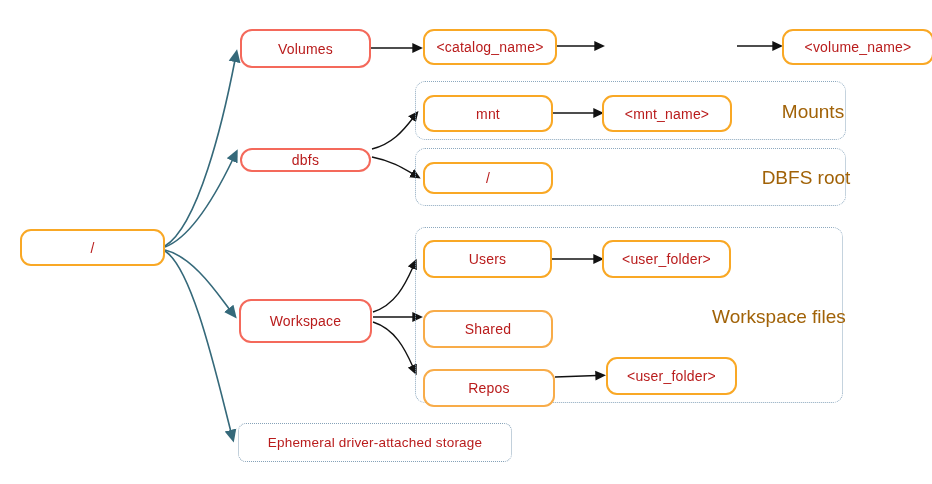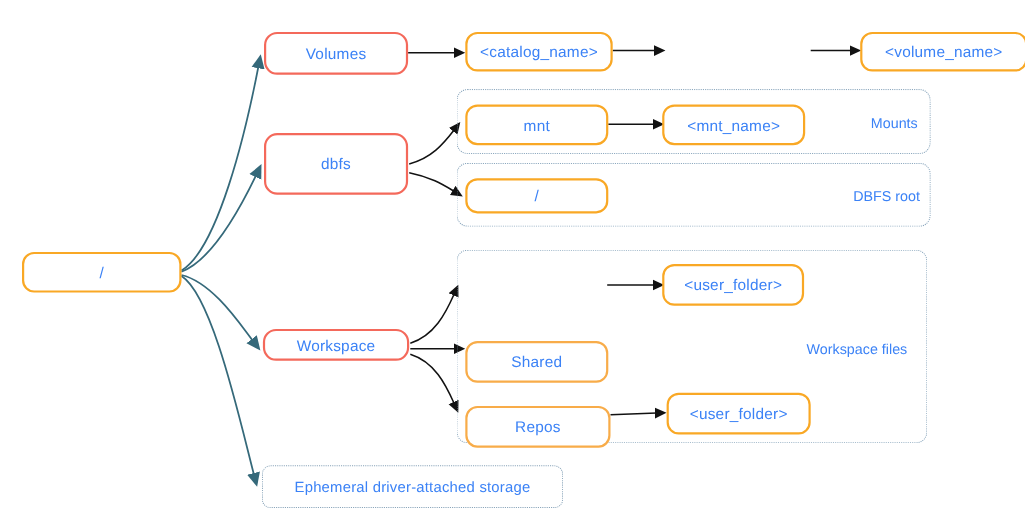--- a/index.html
+++ b/index.html
@@ -10,42 +10,42 @@
     background:#ffffff;
     overflow:hidden;
   }
   .arrows{position:absolute;left:0;top:0;width:932px;height:484px;pointer-events:none;}
   .node{
     position:absolute;box-sizing:border-box;
     background:#ffffff;
     border:2.5px solid #F9A825;
     border-radius:11px;
     display:flex;align-items:center;justify-content:center;
-    font-size:14px;color:#3b82f6;
+    font-size:14px;color:#b91c1c;
     letter-spacing:0.2px;
     z-index:2;
   }
   .node.red{border-color:#F4695B;border-radius:12px;}
   .node.soft{border-color:#F8AC49;margin-top:12px;}
   .node.dotted{
     border:1.5px dotted #86A2B8;
     border-radius:8px;
     font-size:13.5px;
   }
   .group{
     position:absolute;box-sizing:border-box;
     border:1.5px dotted #8CA8BE;
     border-radius:10px;
     background:transparent;
     z-index:1;
   }
   .group-label{
     position:absolute;
     transform:translate(-50%,-50%);
-    font-size:13px;color:#3b82f6;
+    font-size:19px;color:#a16207;
     white-space:nowrap;
     z-index:2;
   }
 </style>
 </head>
 <body>
 
 <div class="canvas">
 
   <div class="group" style="left:415px;top:81px;width:431px;height:59px"></div>
@@ -87,26 +87,27 @@
       <path d="M555,377 L597,375.5" marker-end="url(#ab)"></path>
     </g>
   </svg>
 
   <div class="node" style="left:20px;top:229px;width:145px;height:37px">/</div>
 
   <div class="node red" style="left:240px;top:29px;width:131px;height:39px">Volumes</div>
   <div class="node" style="left:423px;top:29px;width:134px;height:36px">&lt;catalog_name&gt;</div>
   <div class="node" style="left:782px;top:29px;width:152px;height:36px">&lt;volume_name&gt;</div>
 
-  <div class="node red" style="left:240px;top:121px;width:131px;height:56px">dbfs</div>
+  <div class="node red" style="left:240px;top:148px;width:131px;height:24px">dbfs</div>
   <div class="node" style="left:423px;top:95px;width:130px;height:37px">mnt</div>
   <div class="node" style="left:602px;top:95px;width:130px;height:37px">&lt;mnt_name&gt;</div>
   <div class="node" style="left:423px;top:162px;width:130px;height:32px">/</div>
 
-  <div class="node red" style="left:239px;top:299px;width:133px;height:29px">Workspace</div>
+  <div class="node red" style="left:239px;top:299px;width:133px;height:44px">Workspace</div>
+  <div class="node" style="left:423px;top:240px;width:129px;height:38px">Users</div>
   <div class="node" style="left:602px;top:240px;width:129px;height:38px">&lt;user_folder&gt;</div>
   <div class="node soft" style="left:423px;top:298px;width:130px;height:38px">Shared</div>
   <div class="node soft" style="left:423px;top:357px;width:132px;height:38px">Repos</div>
   <div class="node" style="left:606px;top:357px;width:131px;height:38px">&lt;user_folder&gt;</div>
 
   <div class="node dotted" style="left:238px;top:423px;width:274px;height:39px">Ephemeral driver-attached storage</div>
 
 </div>
 
 </body></html>

